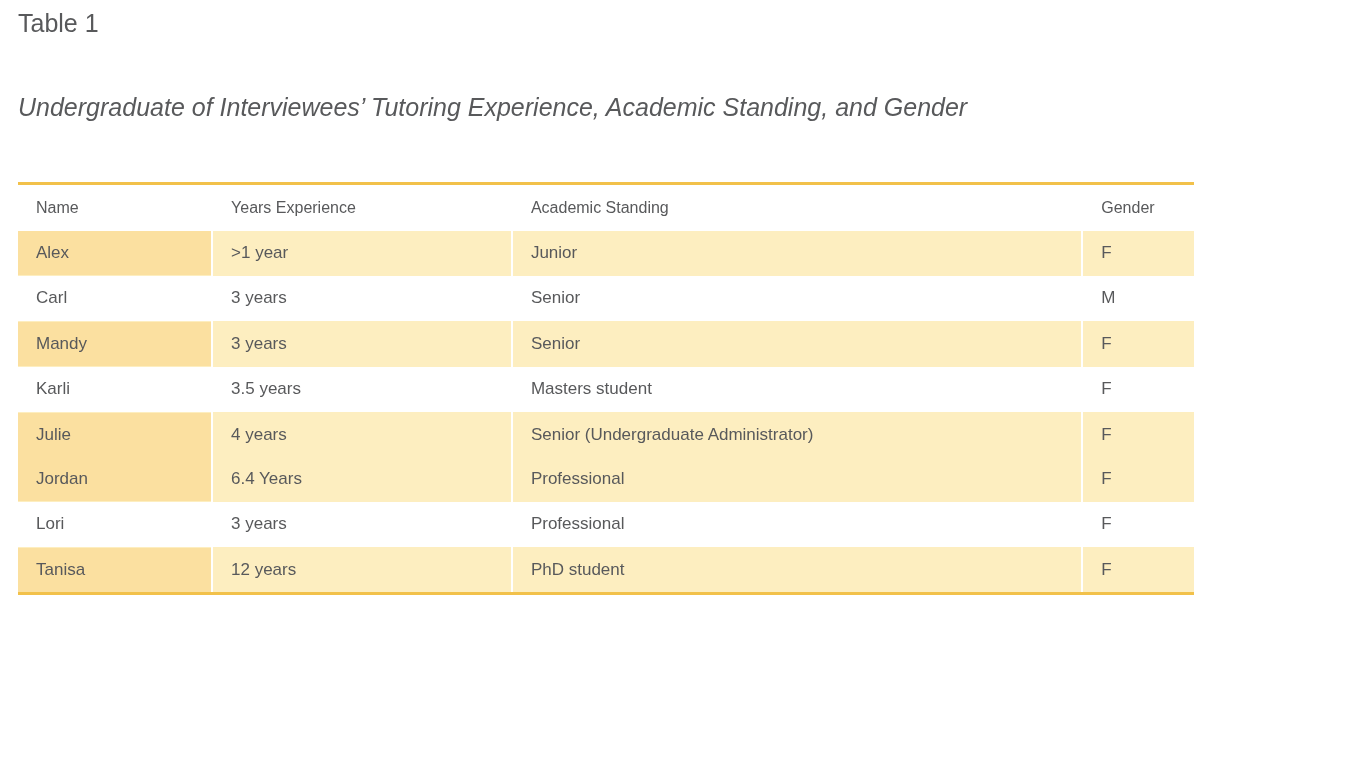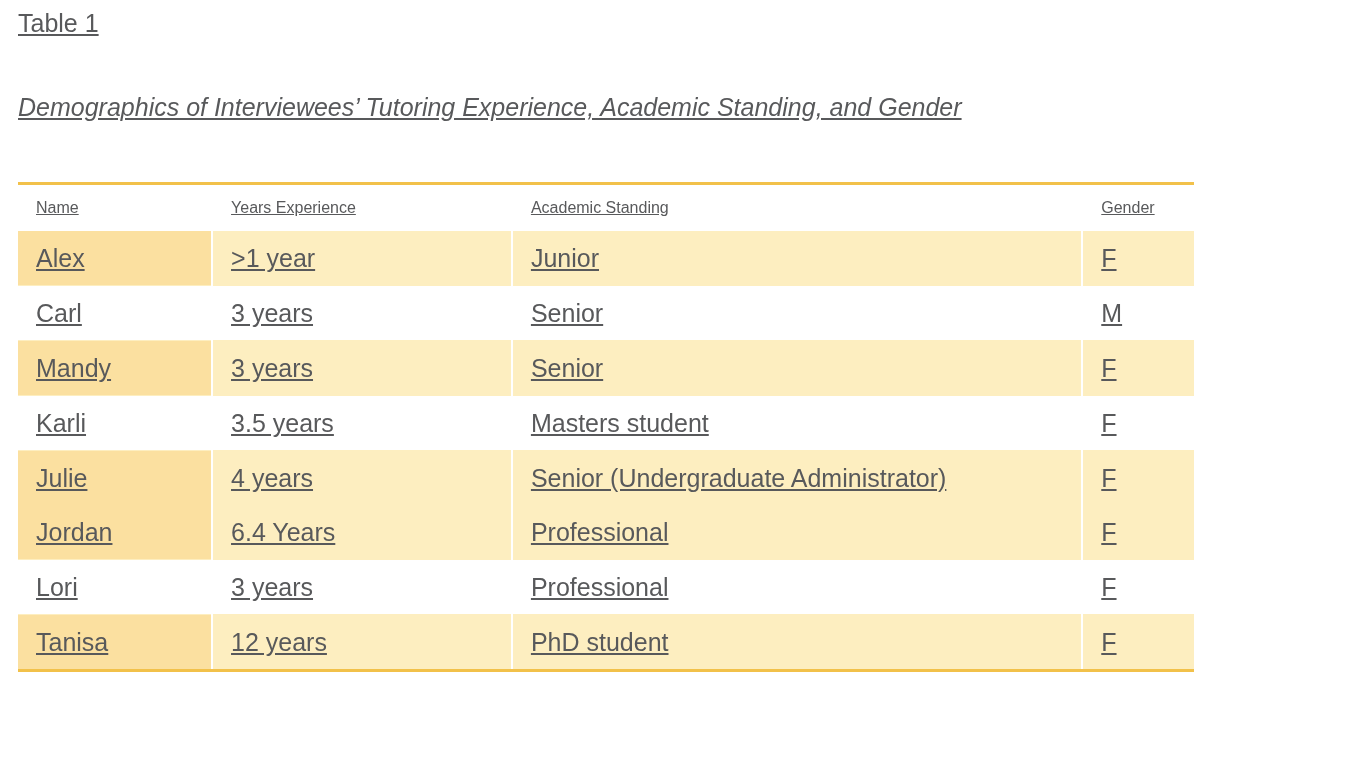--- a/index.html
+++ b/index.html
@@ -13,21 +13,20 @@
     font-family: "Liberation Sans", sans-serif;
     color: #58595b;
     -webkit-font-smoothing: antialiased;
   }
   .page {
     position: relative;
     width: 1212px;
     height: 764px;
     box-sizing: border-box;
     padding: 0 16px;
-    text-decoration: underline;
   }
   .table-label {
     font-size: 25px;
     color: #58595b;
     padding-top: 8px;
     padding-left: 2px;
     line-height: 1.2;
   }
   .table-caption {
     font-size: 25px;
@@ -58,21 +57,21 @@
     text-align: left;
     font-weight: normal;
     font-size: 16px;
     color: #58595b;
     padding: 14px 0 14px 18px;
     background: #ffffff;
     border-right: 2px solid #ffffff;
   }
   table.demo-table td {
     text-align: left;
-    font-size: 25px;
+    font-size: 17px;
     color: #58595b;
     padding: 12px 0 12px 18px;
     border-right: 2px solid #ffffff;
     line-height: 1.2;
     margin-left: 16px;
   }
   table.demo-table th:last-child,
   table.demo-table td:last-child {
     border-right: none;
   }
@@ -94,21 +93,21 @@
     border-right: 2px solid #ffffff;
   }
 </style>
 </head>
 <body>
 
 <div class="page">
 
   <div class="table-label">Table 1</div>
 
-  <div class="table-caption">Demographics of Interviewees’ Tutoring Experience, Academic Standing, and Gender</div>
+  <div class="table-caption">Undergraduate of Interviewees’ Tutoring Experience, Academic Standing, and Gender</div>
 
   <div class="table-wrap">
     <table class="demo-table">
       <colgroup>
         <col class="c1">
           <col class="c2">
           <col class="c3">
           <col class="c4">
       </colgroup>
       <thead>

